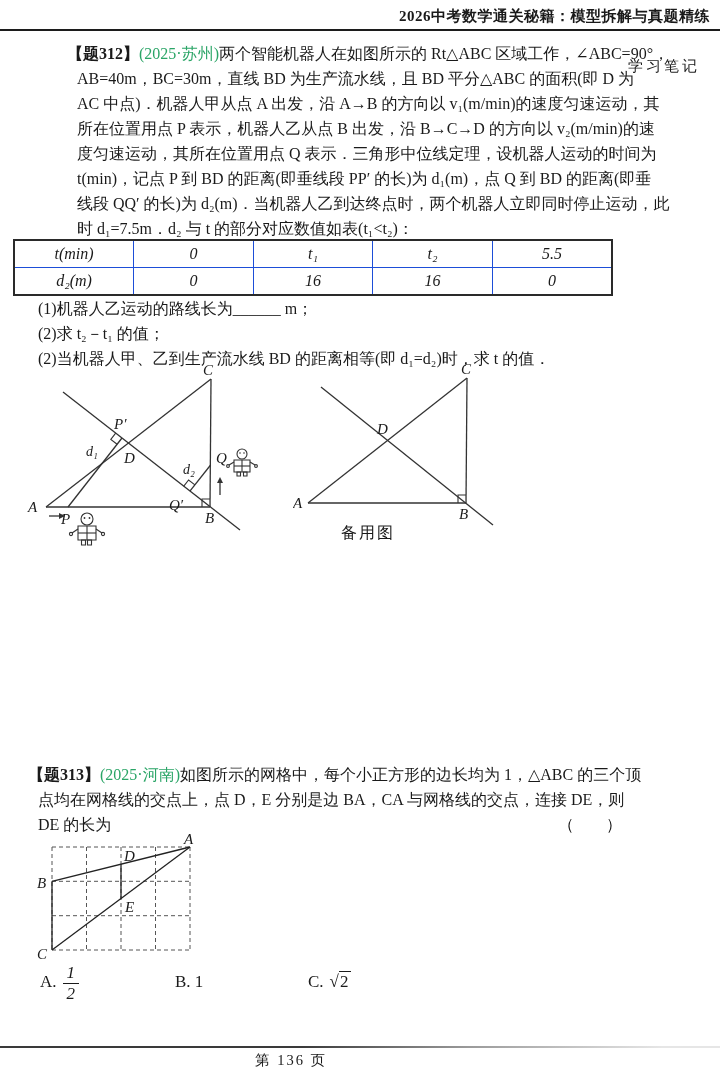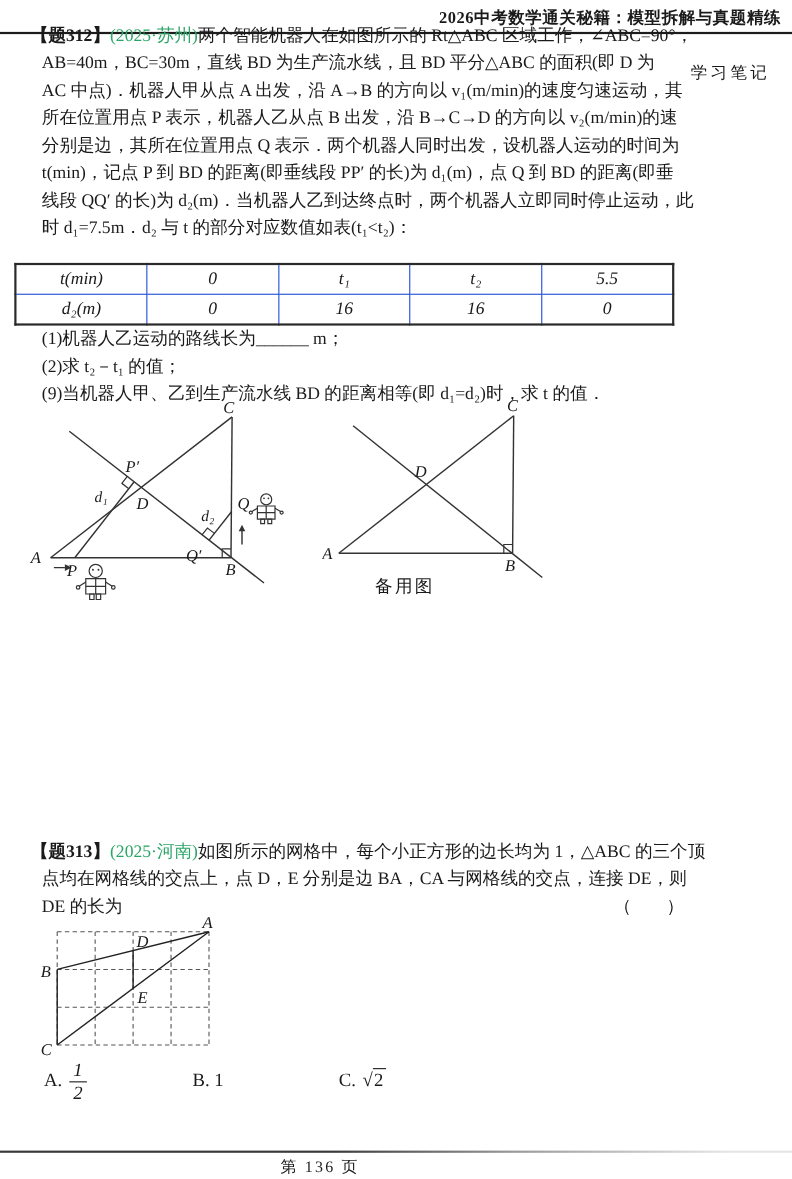--- a/index.html
+++ b/index.html
@@ -44,28 +44,28 @@
 </style>
 </head>
 <body>
 
 <div class="page">
 
   <div class="abs header-title">2026中考数学通关秘籍：模型拆解与真题精练</div>
   <div class="abs header-rule"></div>
   <div class="abs side-note">学习笔记</div>
 
-  <div class="abs textblock" style="top:20px;">
+  <div class="abs textblock" style="top:41px;margin-left:39px;">
     <div class="line">
       <span class="tag">【题312】</span><span class="src">(2025·苏州)</span><span>两个智能机器人在如图所示的 Rt△ABC 区域工作，∠ABC=90°，</span>
     </div>
     <div class="line ind">AB=40m，BC=30m，直线 BD 为生产流水线，且 BD 平分△ABC 的面积(即 D 为</div>
     <div class="line ind">AC 中点)．机器人甲从点 A 出发，沿 A→B 的方向以 v₁(m/min)的速度匀速运动，其</div>
     <div class="line ind">所在位置用点 P 表示，机器人乙从点 B 出发，沿 B→C→D 的方向以 v₂(m/min)的速</div>
-    <div class="line ind">分别是边，其所在位置用点 Q 表示．两个机器人同时出发，设机器人运动的时间为</div>
+    <div class="line ind">度匀速运动，其所在位置用点 Q 表示．三角形中位线定理，设机器人运动的时间为</div>
     <div class="line ind">t(min)，记点 P 到 BD 的距离(即垂线段 PP′ 的长)为 d₁(m)，点 Q 到 BD 的距离(即垂</div>
     <div class="line ind">线段 QQ′ 的长)为 d₂(m)．当机器人乙到达终点时，两个机器人立即同时停止运动，此</div>
     <div class="line ind">时 d₁=7.5m．d₂ 与 t 的部分对应数值如表(t₁&lt;t₂)：</div>
   </div>
 
   <div class="abs" style="top:239px;left:13px;">
     <table class="vals">
       <tbody>
           <tr>
         <td>t(min)</td>
@@ -81,21 +81,21 @@
         <td>16</td>
         <td>0</td>
       </tr>
     </tbody>
       </table>
   </div>
 
   <div class="abs textblock" style="top:296px;">
     <div class="line ind">(1)机器人乙运动的路线长为______ m；</div>
     <div class="line ind">(2)求 t₂－t₁ 的值；</div>
-    <div class="line ind">(9)当机器人甲、乙到生产流水线 BD 的距离相等(即 d₁=d₂)时，求 t 的值．</div>
+    <div class="line ind">(2)当机器人甲、乙到生产流水线 BD 的距离相等(即 d₁=d₂)时，求 t 的值．</div>
   </div>
 
   <svg class="abs" style="top:362px;left:26px;" width="270" height="200" viewBox="0 0 270 200">
     <g stroke="#333" stroke-width="1.3" fill="none">
       <line x1="20" y1="145" x2="184" y2="145"></line>
       <line x1="184" y1="145" x2="185" y2="17"></line>
       <line x1="20" y1="145" x2="185" y2="17"></line>
       <line x1="37" y1="30" x2="214" y2="168"></line>
       <line x1="42" y1="145" x2="96" y2="76"></line>
       <line x1="184.6" y1="103" x2="163.9" y2="129.2"></line>

